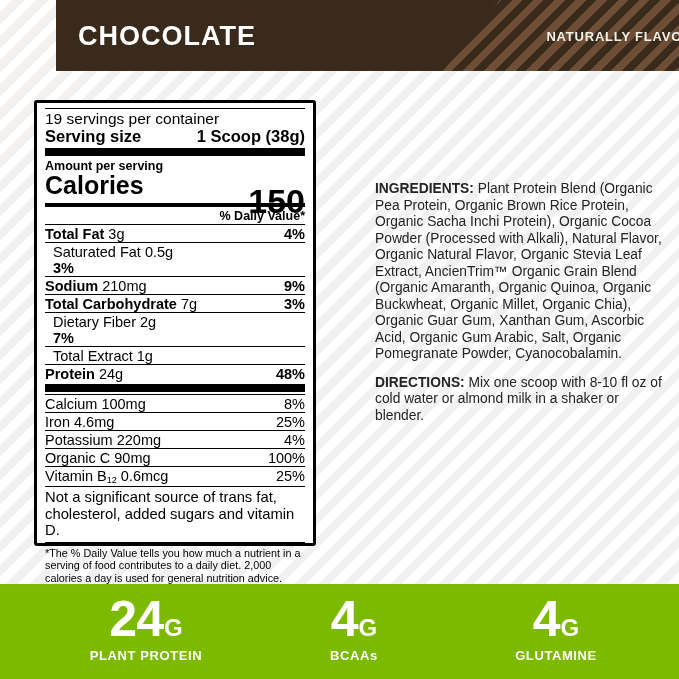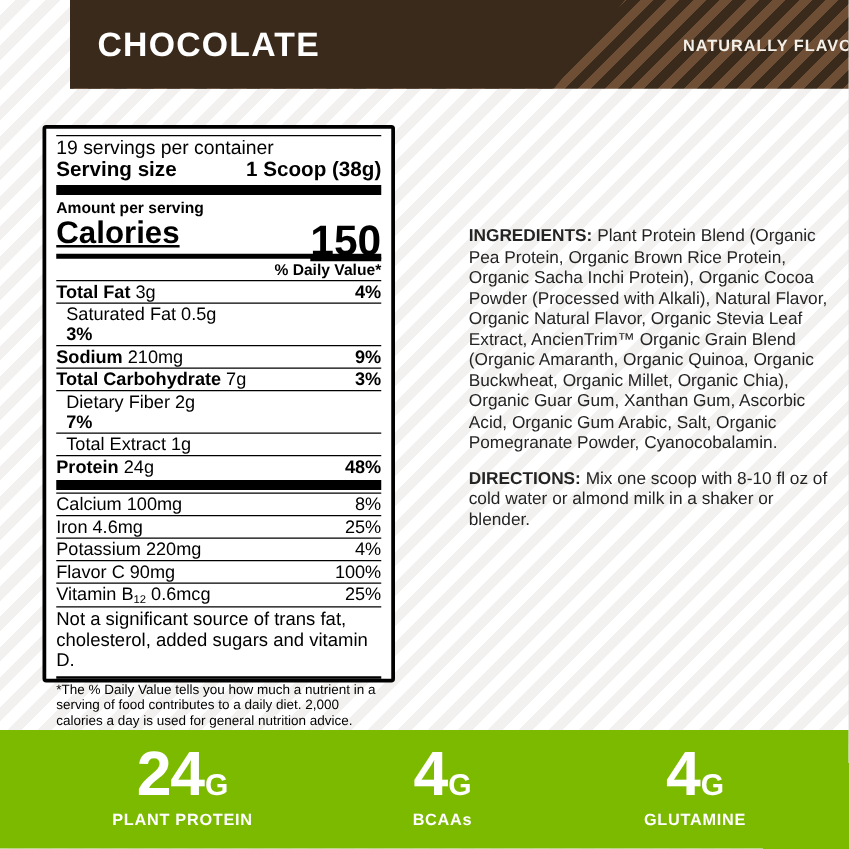--- a/index.html
+++ b/index.html
@@ -39,21 +39,21 @@
   }
   .nf-title {
     font-size:30px; font-weight:bold; letter-spacing:1.5px;
     -webkit-text-stroke:0.8px #000; white-space:nowrap; line-height:33px;
   }
   .rule1 { border-top:1px solid #000; margin-top:2px; }
   .nf-servings { font-size:15.5px; line-height:17px; padding-top:1px; }
   .nf-ss-row { display:flex; justify-content:space-between; font-size:16.5px; font-weight:bold; line-height:19px; }
   .bar-thick { height:8px; background:#000; margin:2px 0; }
   .nf-amount { font-size:12.5px; font-weight:bold; line-height:14px; padding-top:1px; }
-  .nf-cal-row { display:flex; justify-content:space-between; align-items:center; height:26px;text-decoration:underline; }
+  .nf-cal-row { display:flex; justify-content:space-between; align-items:flex-start; height:26px; }
   .nf-cal-label { font-size:25px; font-weight:bold; line-height:25px; }
   .nf-cal-value { font-size:34px; font-weight:bold; line-height:28px;margin-top:14px; }
   .bar-med { height:4px; background:#000; margin-top:4px; }
   .nf-dv { text-align:right; font-size:12.5px; font-weight:bold; padding:2px 0 1px 0; }
   .nf-row {
     display:flex; justify-content:space-between; 
     border-top:1px solid #000; font-size:14.5px; padding:0.5px 0;
     line-height:16px;
   }
   .nf-row.indent { padding-left:8px;flex-direction:column; }
@@ -151,21 +151,21 @@
         </div>
         <div class="nf-row">
           <span>Iron 4.6mg</span>
           <span>25%</span>
         </div>
         <div class="nf-row">
           <span>Potassium 220mg</span>
           <span>4%</span>
         </div>
         <div class="nf-row">
-          <span>Flavor C 90mg</span>
+          <span>Organic C 90mg</span>
           <span>100%</span>
         </div>
         <div class="nf-row">
           <span>Vitamin B<sub class="b12">12</sub> 0.6mcg</span>
           <span>25%</span>
         </div>
       </div>
     <div class="nf-not-sig">Not a significant source of trans fat, cholesterol, added sugars and vitamin D.</div>
     <div class="rule2"></div>
     <div class="nf-footnote">*The % Daily Value tells you how much a nutrient in a serving of food contributes to a daily diet. 2,000 calories a day is used for general nutrition advice.</div>

